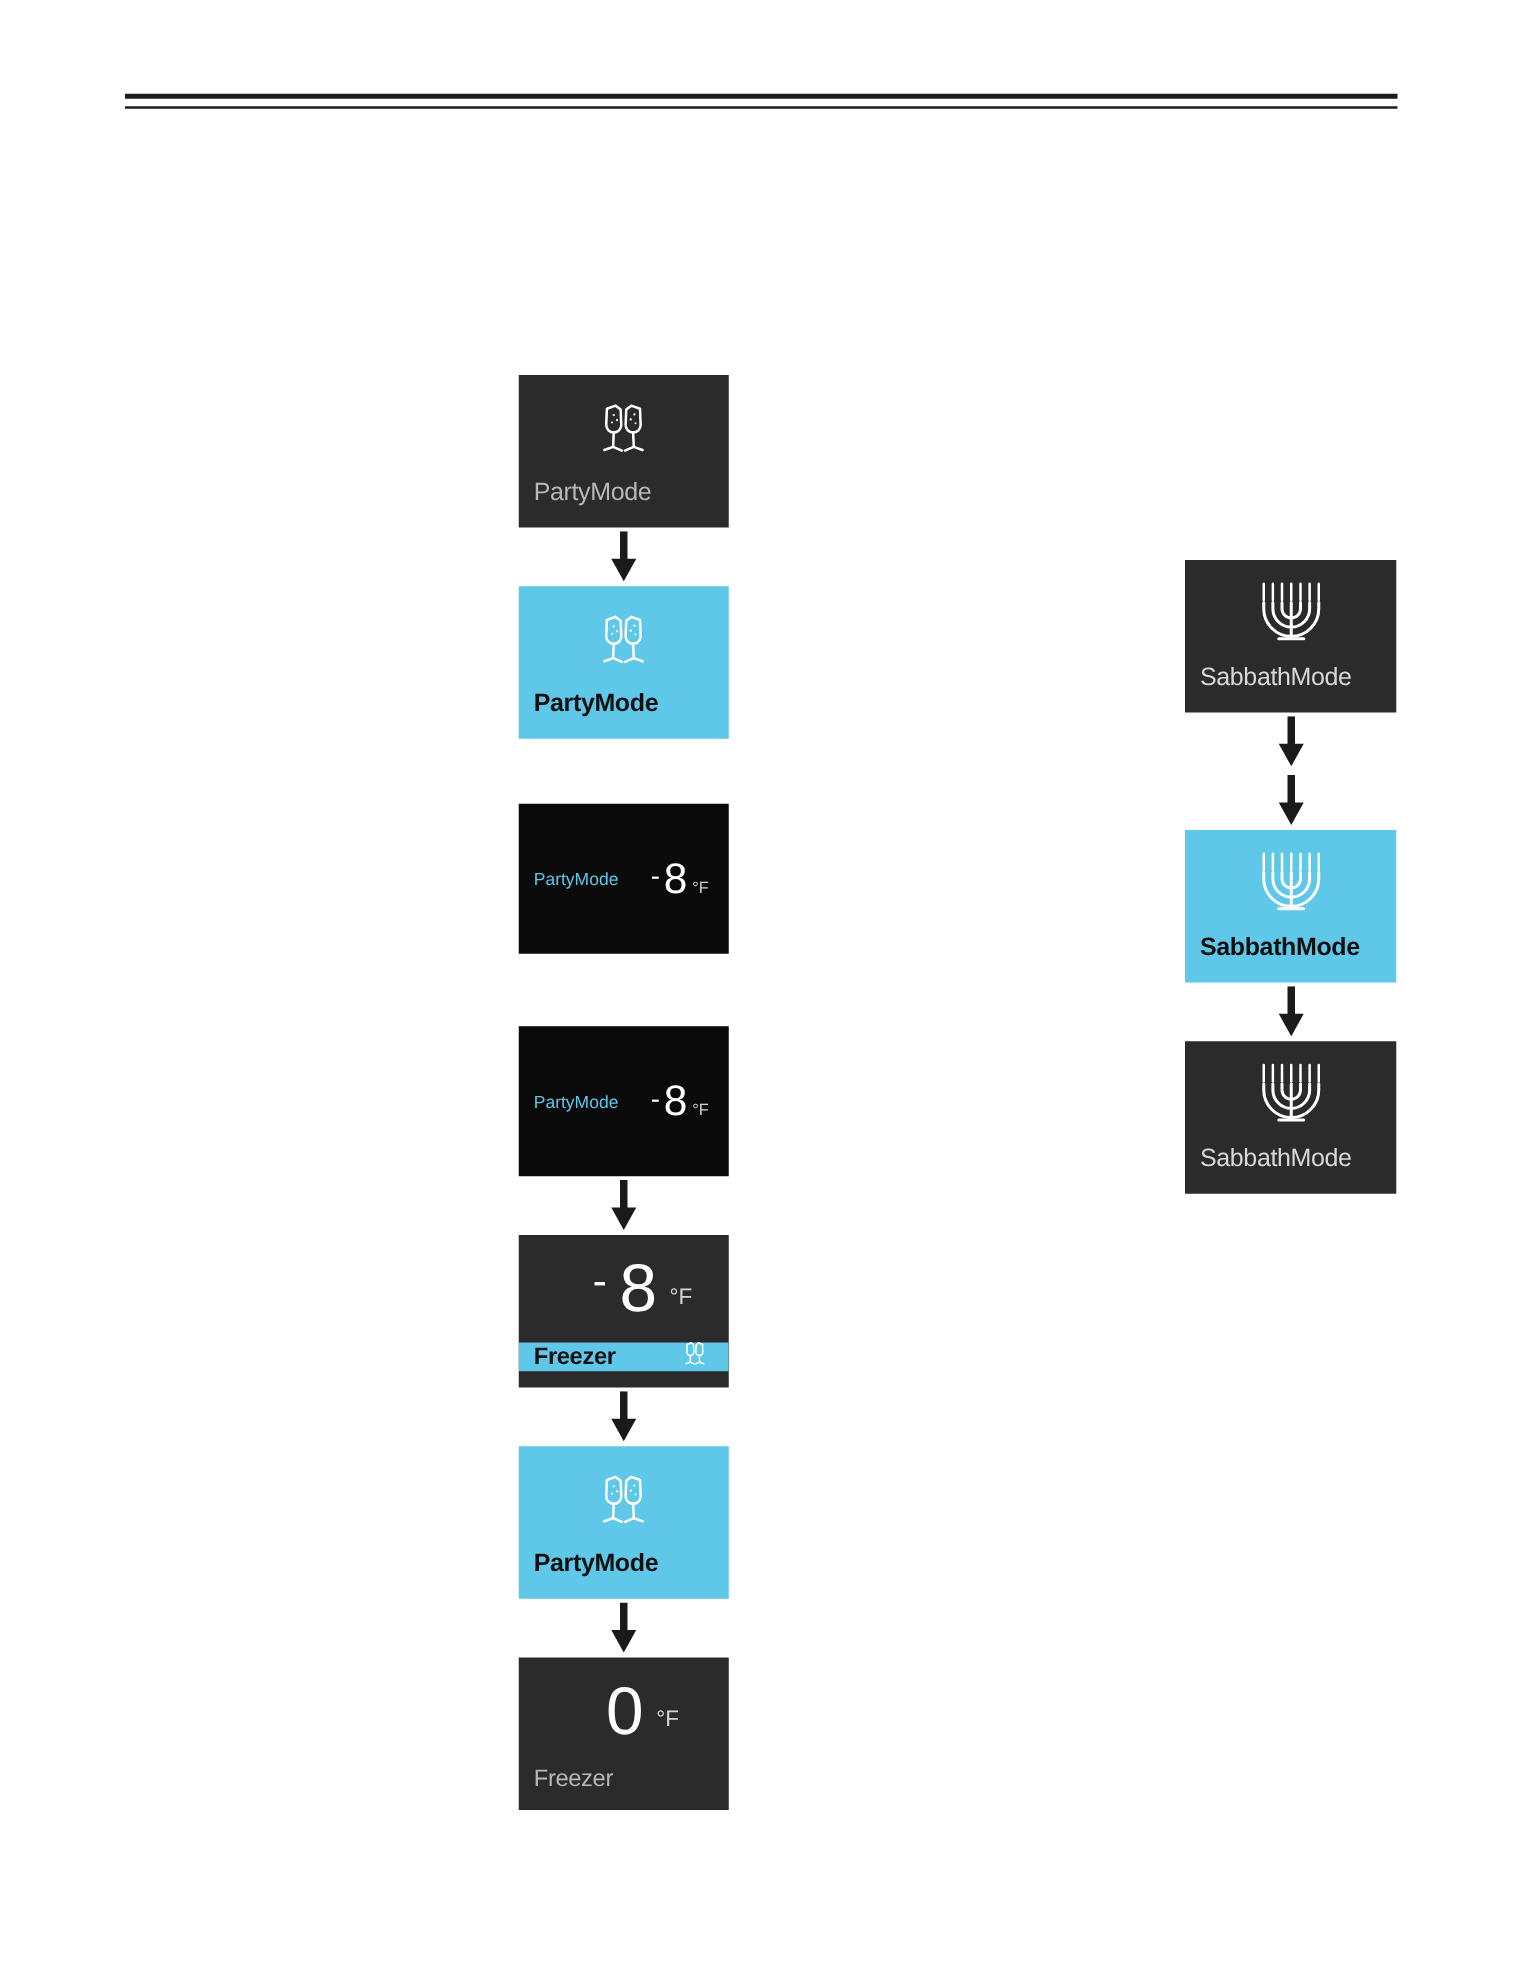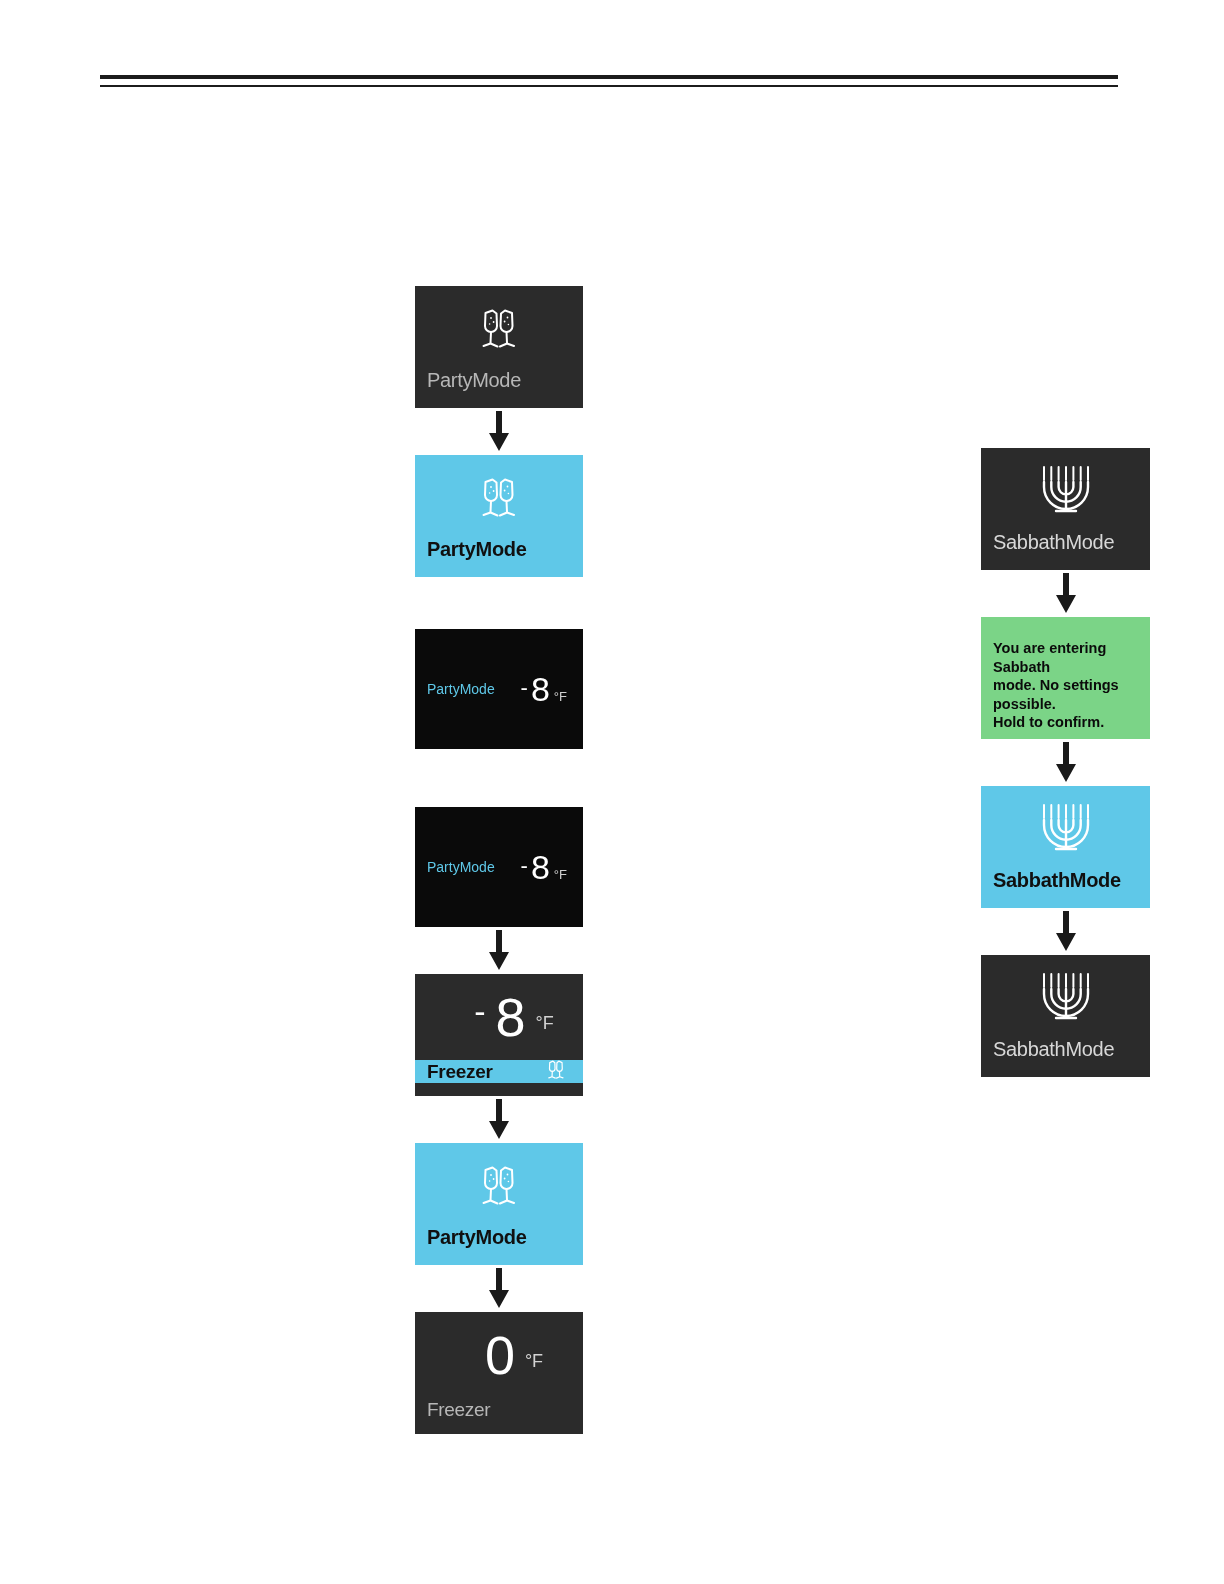--- a/index.html
+++ b/index.html
@@ -29,22 +29,22 @@
   .rule-thin {
     height: 2px;
     background: #1c1c1c;
     margin-top: 6px;
   }
 
   
   .flow-col {
     position: absolute;
   }
-  #col-party  { left: 415px; top: 286px; width: 168px; }
-  #col-sabbath{ left: 981px; top: 448px; width: 169px; }
+  #col-party  { left: 415px; top: 300px; width: 168px; }
+  #col-sabbath{ left: 948px; top: 448px; width: 169px; }
 
   .step { position: relative; }
 
   
   .panel {
     position: relative;
     box-sizing: border-box;
     overflow: hidden;
   }
   .panel-dark  { background: #2b2b2b; }
@@ -392,30 +392,20 @@
       <div class="panel-label lbl-white">SabbathMode</div>
     </div>
   </div>
 
   <div class="arrow gap-sm">
     <svg width="26" height="42" viewBox="0 0 26 42">
       <path d="M10 0 h6 v22 h7 L13 40 L3 22 h7 Z" fill="#1a1a1a"></path>
     </svg>
   </div>
 
-  <div class="step">
-    <div class="panel panel-green p-msg">
-      <div class="msg-text">
-        <div>You are entering Sabbath</div>
-        <div>mode. No settings</div>
-        <div>possible.</div>
-        <div>Hold to confirm.</div>
-      </div>
-    </div>
-  </div>
 
   <div class="arrow gap-sm">
     <svg width="26" height="42" viewBox="0 0 26 42">
       <path d="M10 0 h6 v22 h7 L13 40 L3 22 h7 Z" fill="#1a1a1a"></path>
     </svg>
   </div>
 
   <div class="step">
     <div class="panel panel-blue p-tall">
       <div class="icon-wrap">

